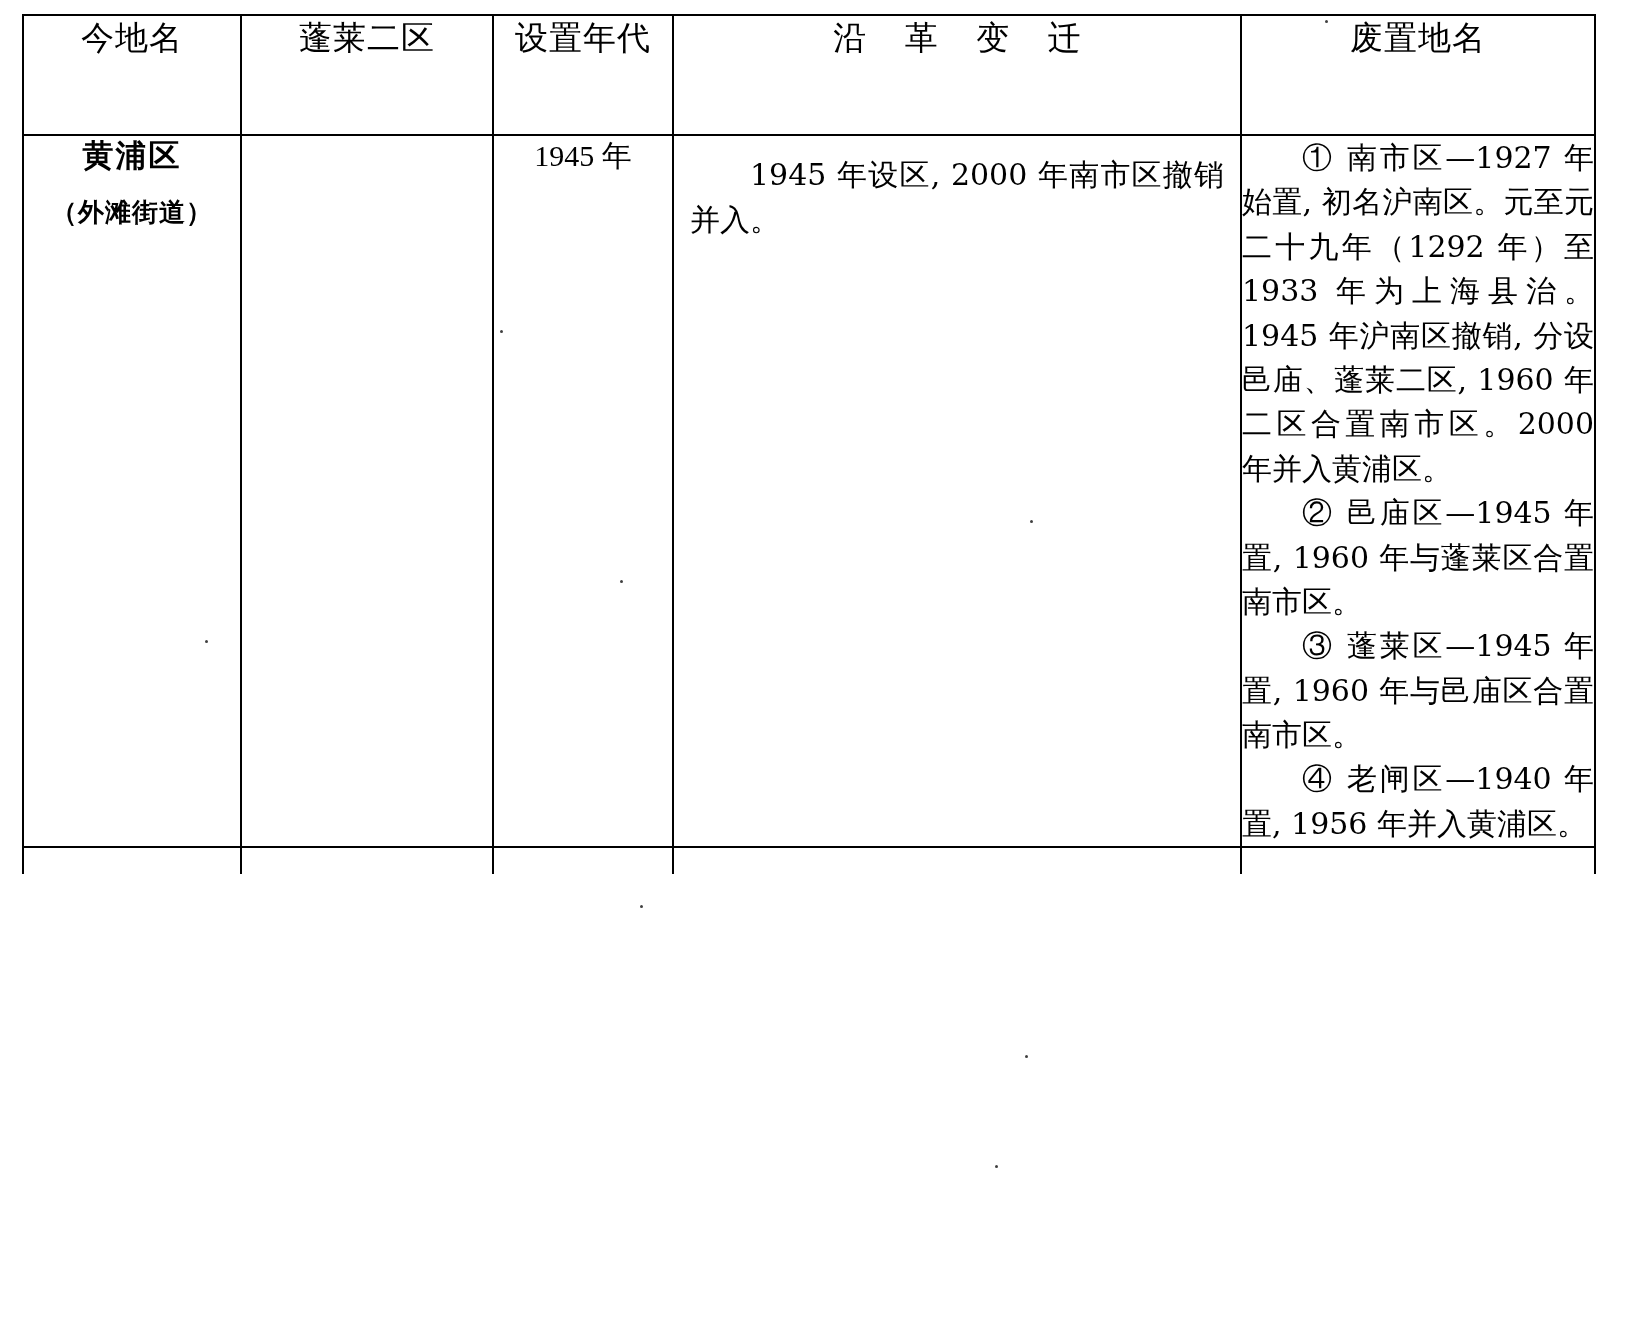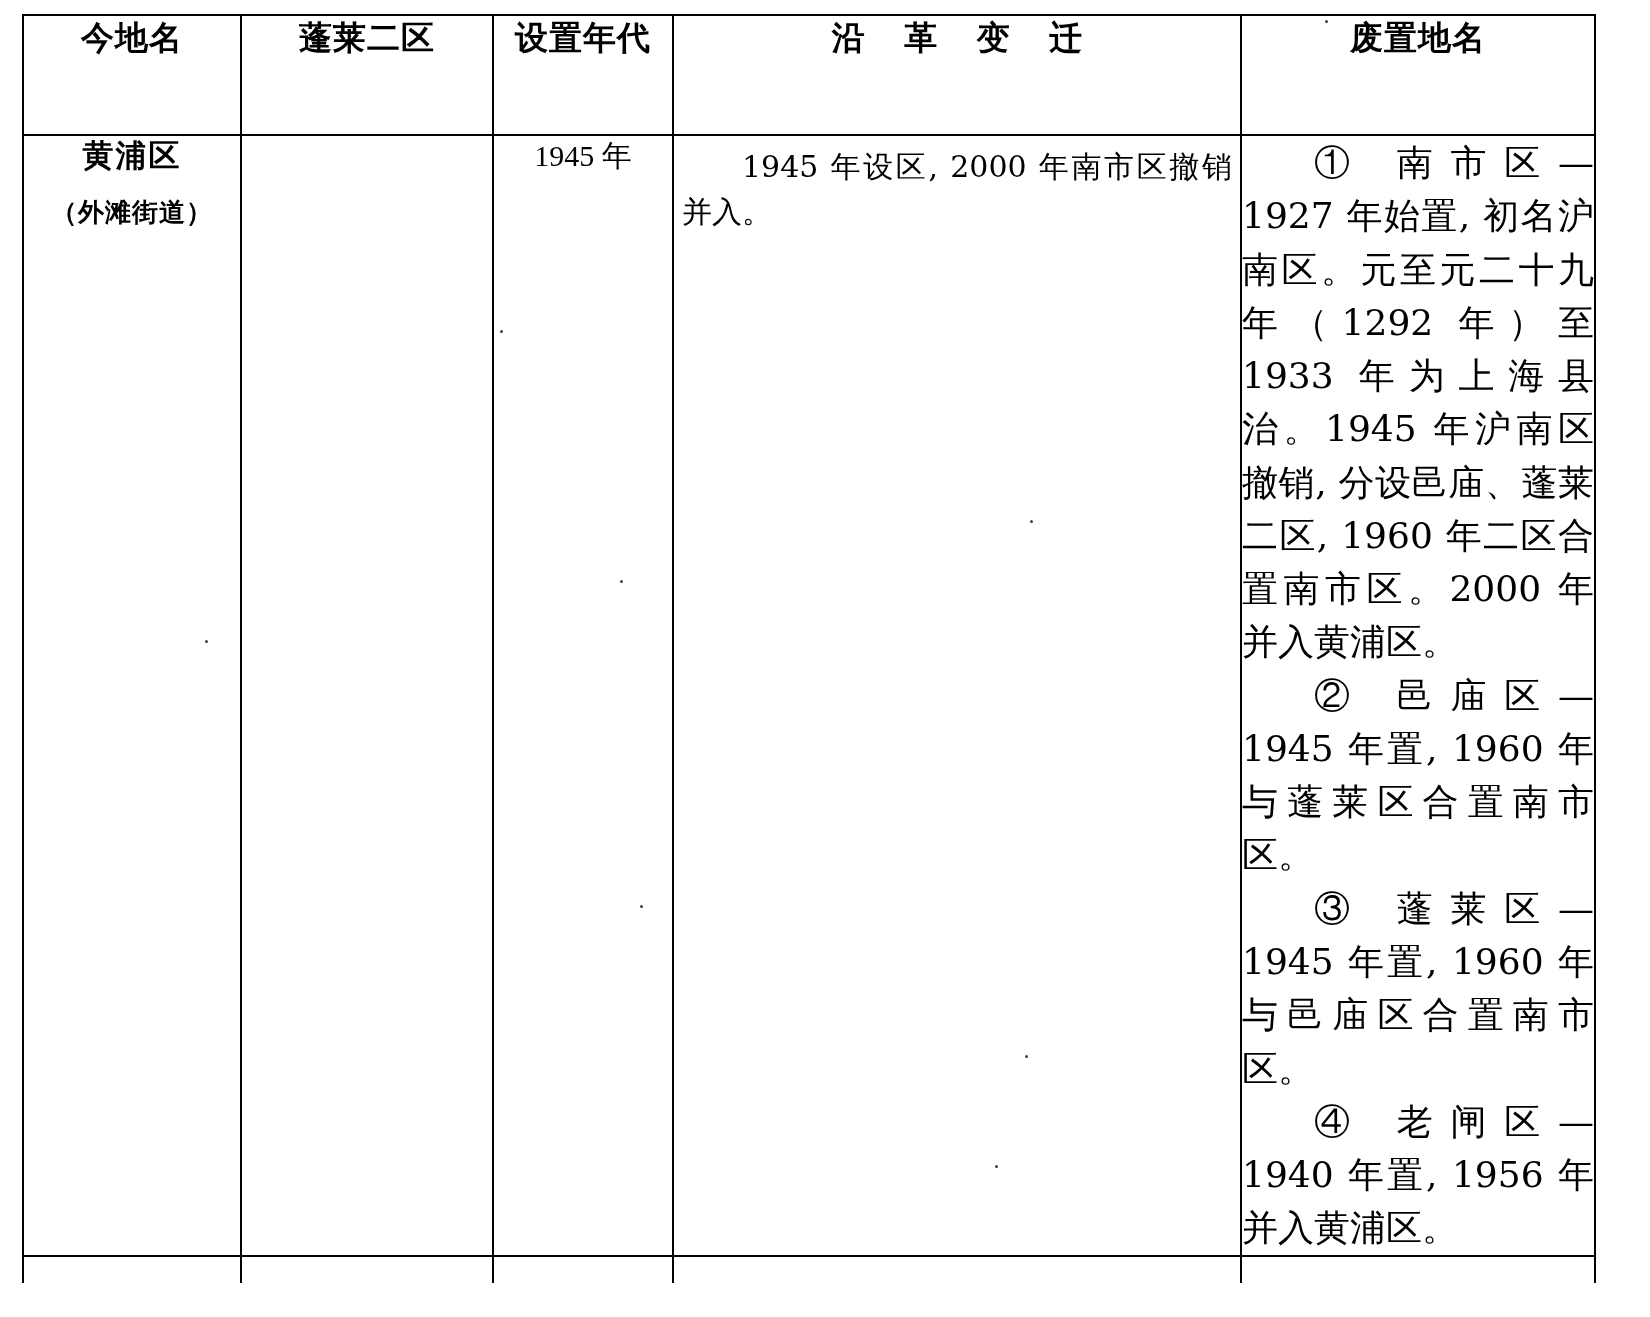--- a/index.html
+++ b/index.html
@@ -48,21 +48,20 @@
     font-size: 33px;
     letter-spacing: 1px;
   }
   thead th .hdr-wide {
     letter-spacing: 14px;
     padding-left: 14px;
     text-align: right;
   }
   thead tr th {
     border-bottom: 4px solid #000000;
-    font-weight: bold;
   }
 
   
   td.cell-place {
     text-align: center;
     padding-top: 32px;
   }
   .place-main {
     font-size: 31px;
     font-weight: bold;
@@ -86,26 +85,26 @@
     font-family: Liberation Serif, serif;
   }
   td.cell-history {
     padding: 32px 10px 0 16px;
     font-size: 30px;
     line-height: 1.5;
     text-align: justify;
     text-justify: inter-ideograph;
   }
   td.cell-history p {
-    margin: 8px;
+    margin: 16px;
     text-indent: 2em;
   }
   td.cell-abolished {
     padding: 30px 14px 10px 16px;
-    font-size: 36px;
+    font-size: 30px;
     line-height: 1.48;
     text-align: justify;
     text-justify: inter-ideograph;
   }
   td.cell-abolished p {
     margin: 0;
     text-indent: 2em;
   }
   
   tr.tail td {

